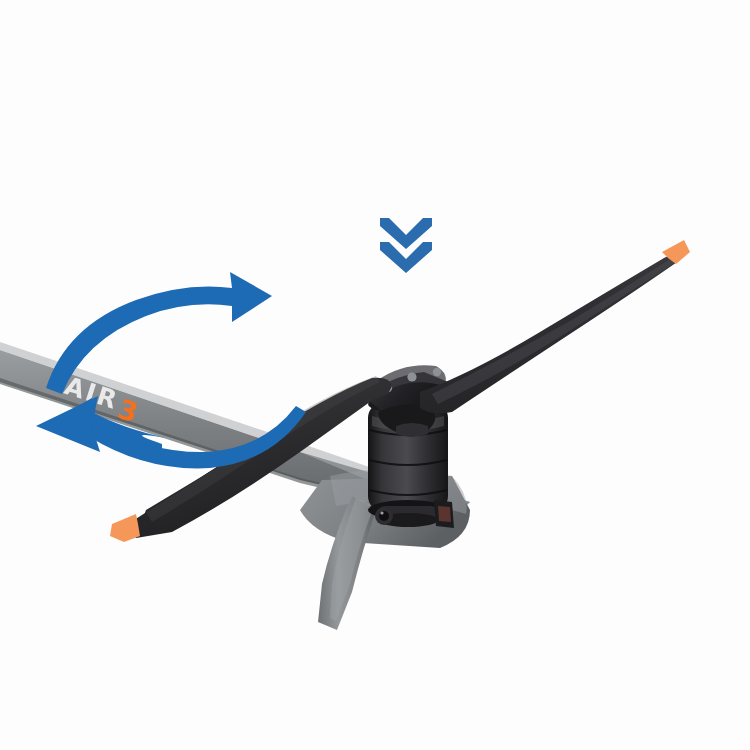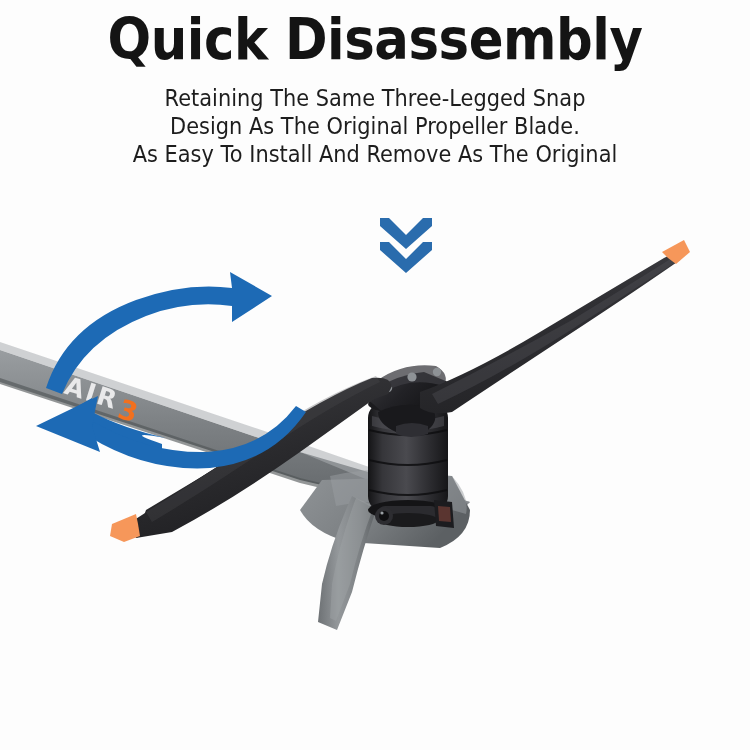--- a/index.html
+++ b/index.html
@@ -64,28 +64,20 @@
     top: 180px;
     width: 750px;
     height: 570px;
   }
 </style>
 </head>
 <body>
 
 <div id="page">
 
-  <div id="header">
-    <h1 id="title">Quick Disassembly</h1>
-    <div id="subtitle">
-      <span class="sub-line">Retaining The Same Three-Legged Snap</span>
-      <span class="sub-line">Design As The Original Propeller Blade.</span>
-      <span class="sub-line">As Easy To Install And Remove As The Original</span>
-    </div>
-  </div>
 
   <div id="chevrons">
     <svg width="56" height="58" viewBox="0 0 56 58" xmlns="http://www.w3.org/2000/svg">
       <g fill="#2a6cad">
         <path d="M2 2 L11 2 L28 19 L45 2 L54 2 L54 10 L28 33 L2 10 Z"></path>
         <path d="M2 26 L11 26 L28 43 L45 26 L54 26 L54 34 L28 57 L2 34 Z"></path>
       </g>
     </svg>
   </div>
 

